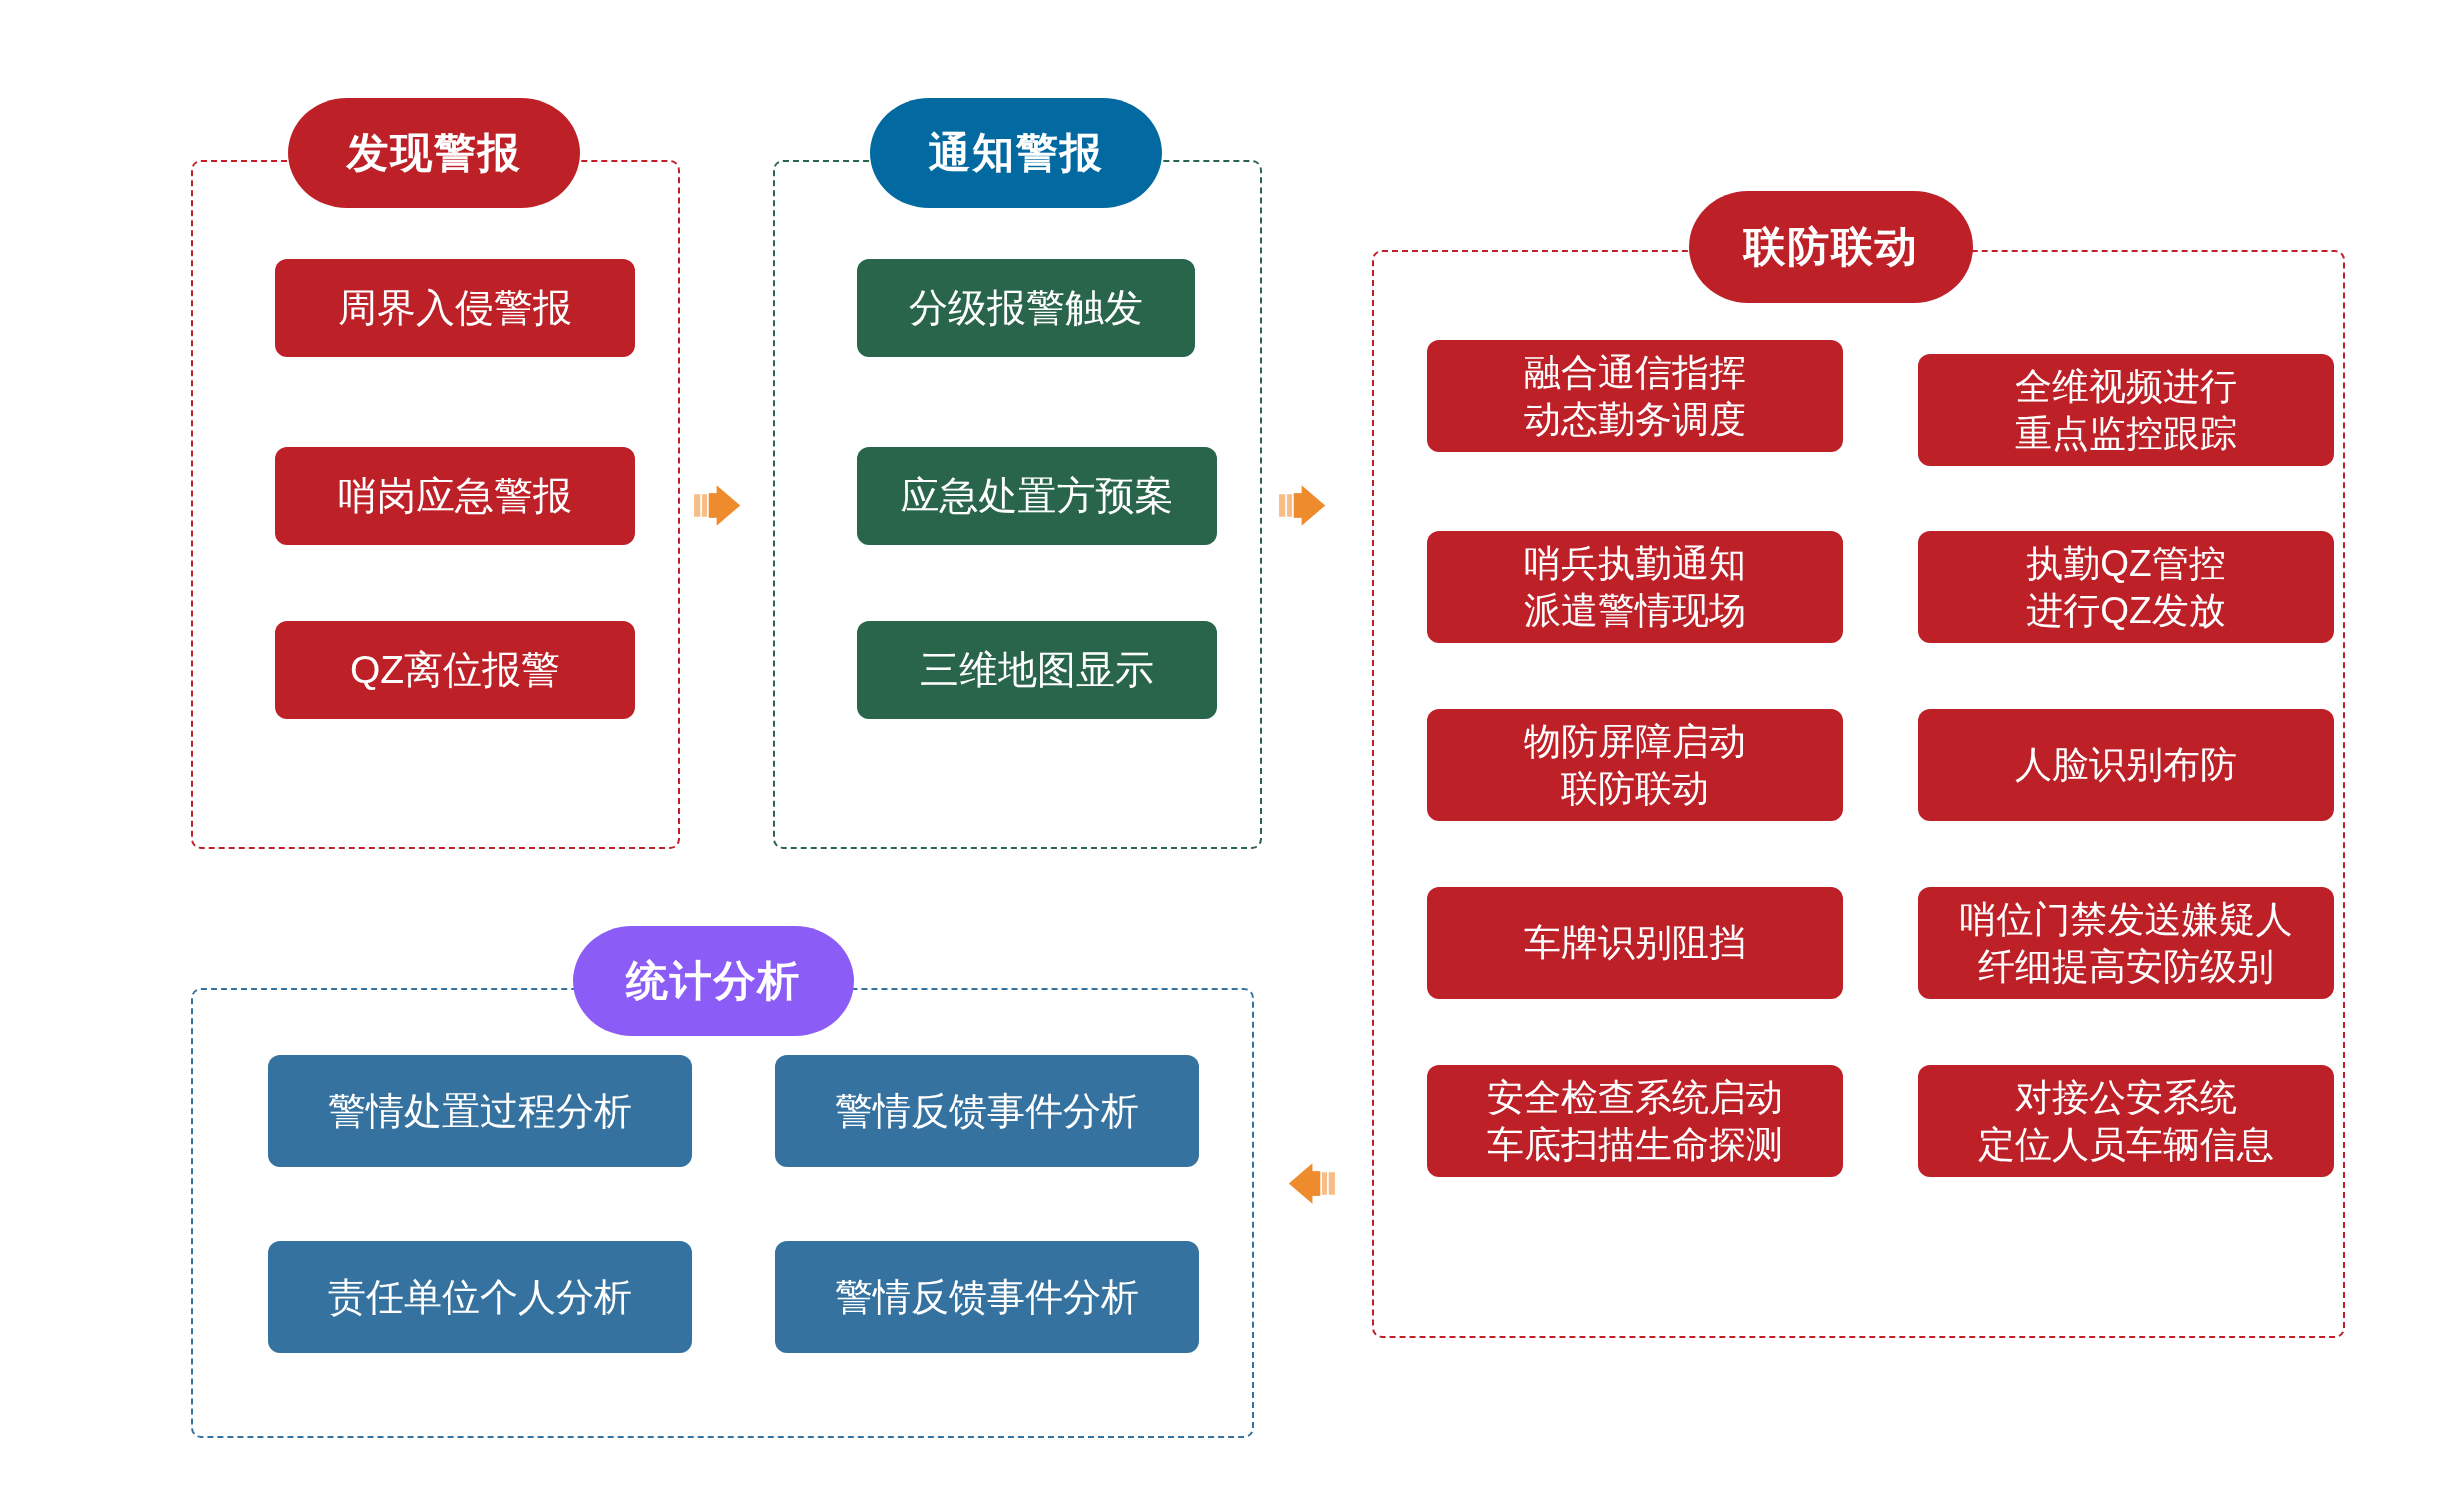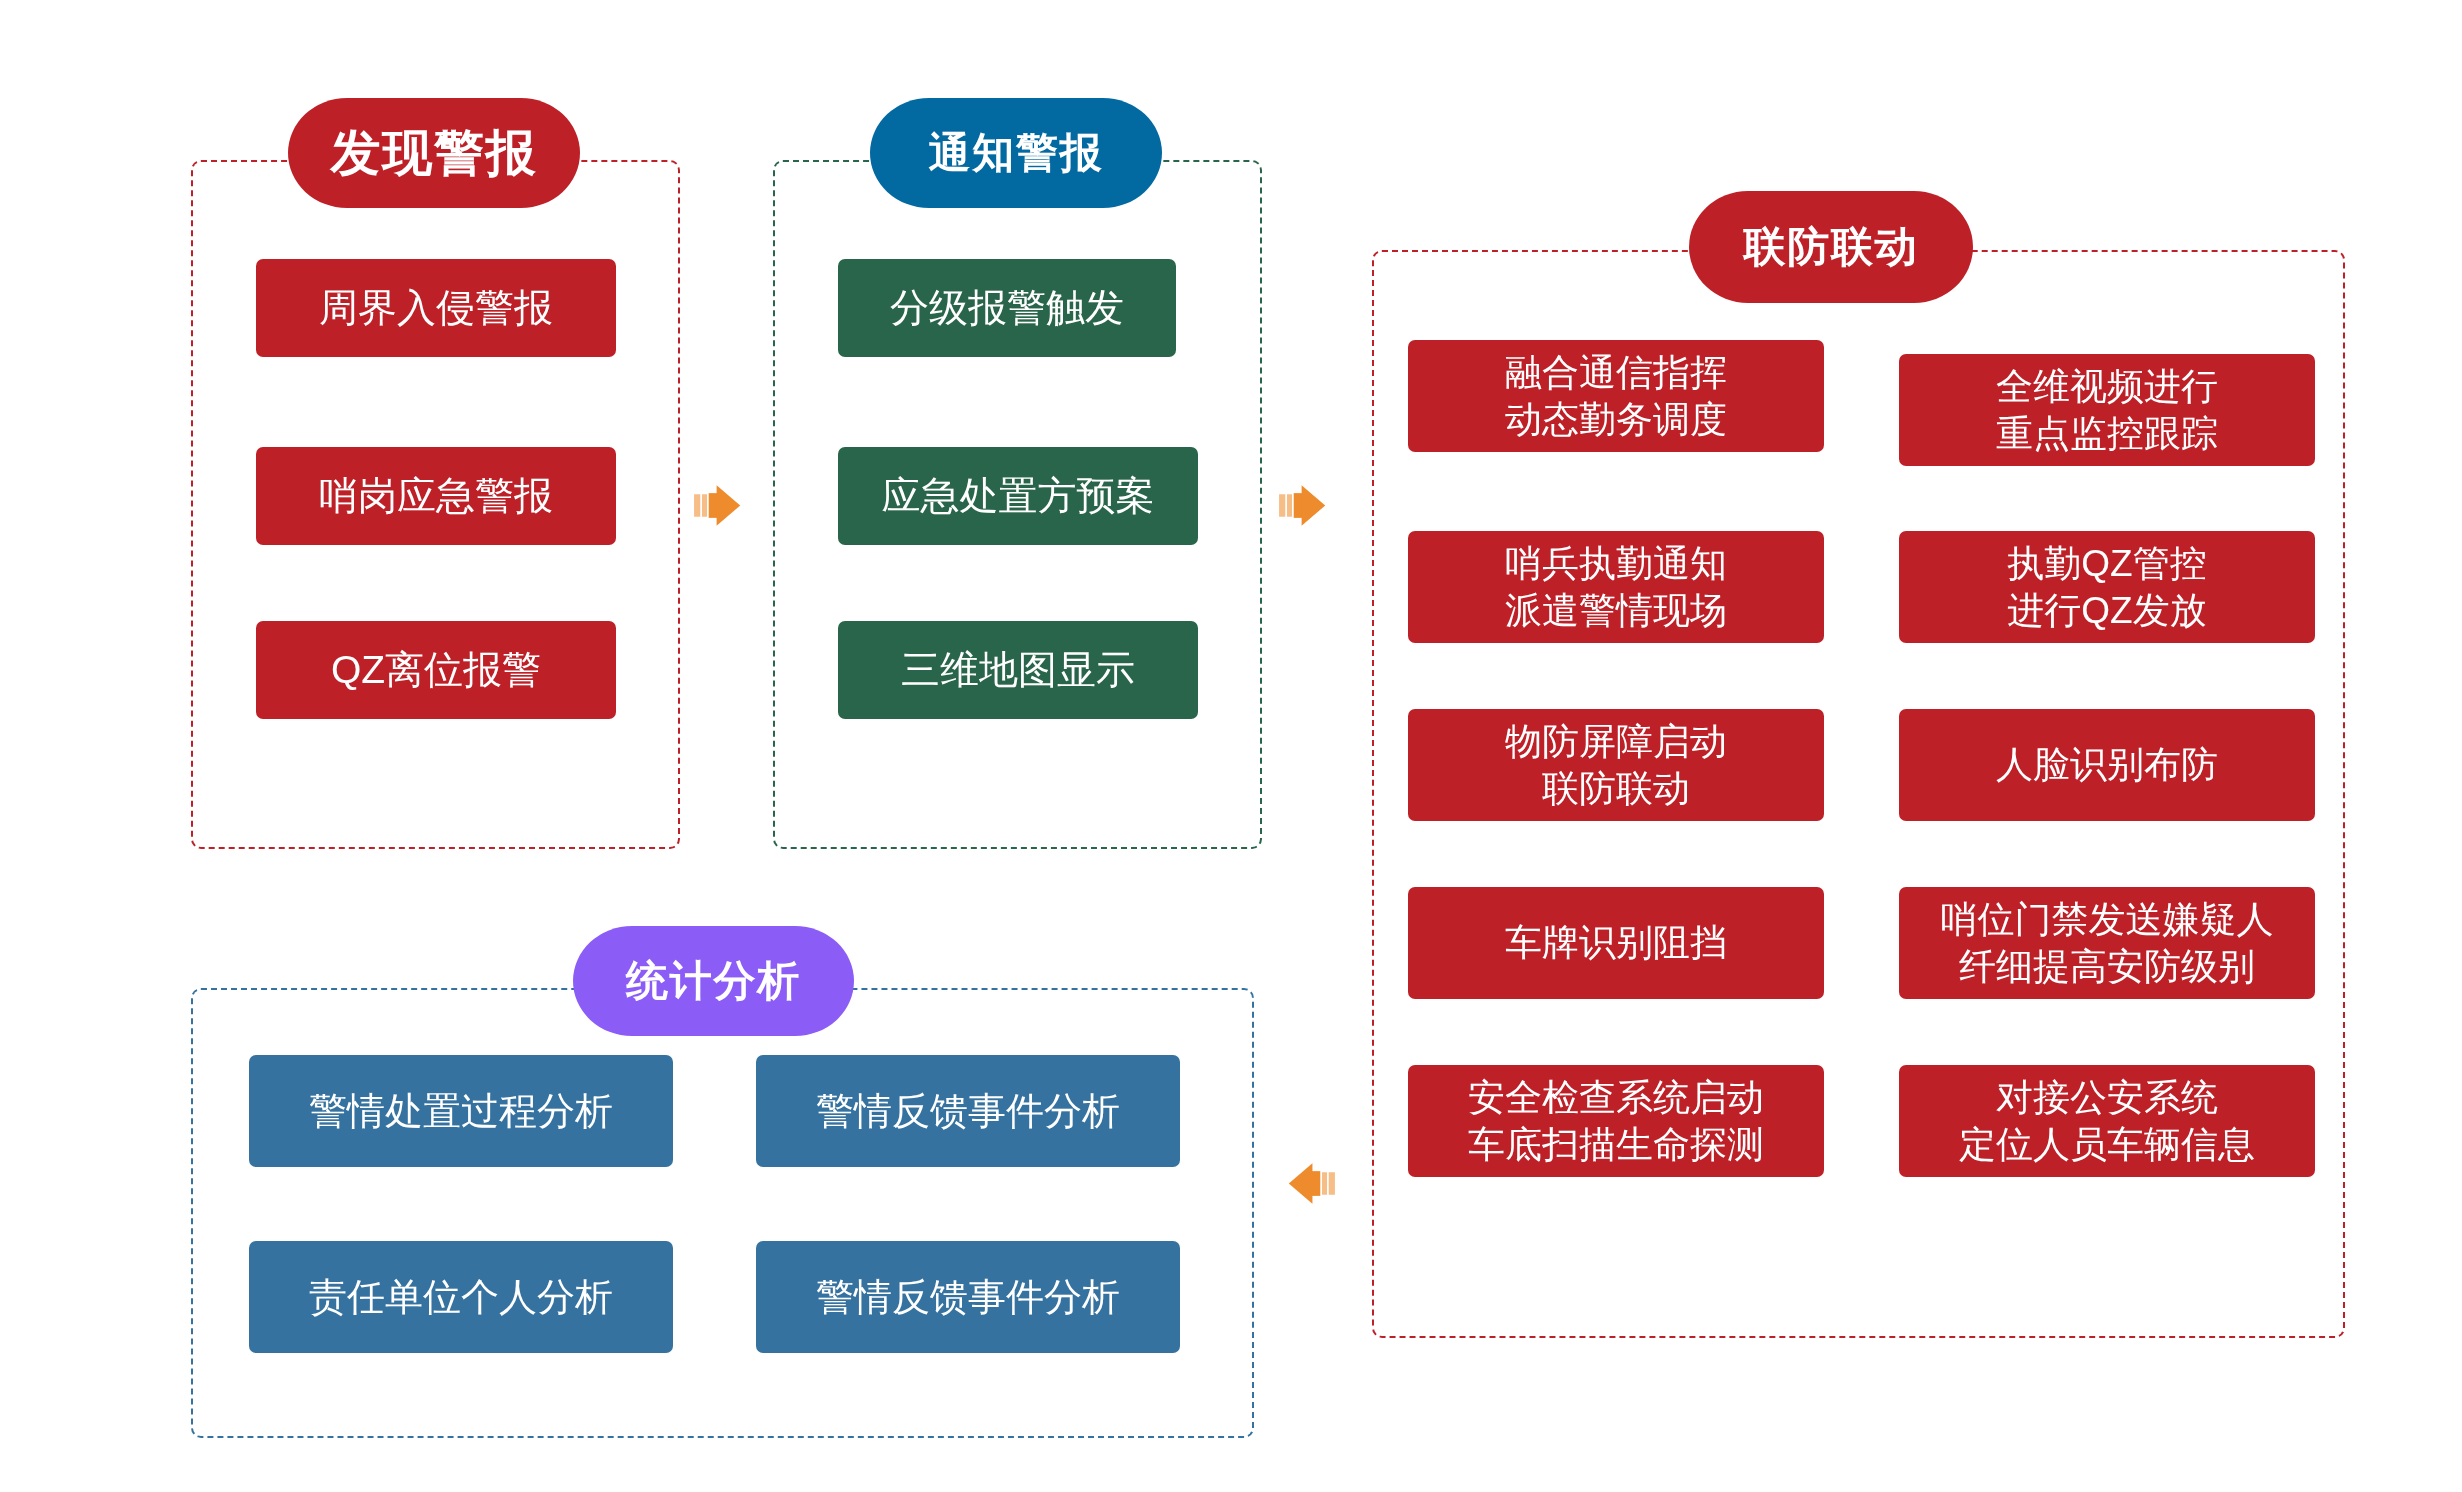--- a/index.html
+++ b/index.html
@@ -46,41 +46,42 @@
 
   
   .box {
     position: absolute;
     display: flex;
     align-items: center;
     justify-content: center;
     text-align: center;
     color: #ffffff;
     box-sizing: border-box;
-    border-radius: 7px;
+    border-radius: 12px;
     line-height: 1.28;
     white-space: pre-line;
     z-index: 3;
+    margin-left: 19px;
   }
   .box.red   { background: #BE2028; }
   .box.green { background: #29654A; }
   .box.blue  { background: #35729F; }
 
   
   .arrow {
     position: absolute;
     z-index: 6;
   }
 </style>
 </head>
 <body>
 
 <div class="panel red" style="left:191px; top:160px; width:489px; height:689px;"></div>
 
-<div class="pill red" style="left:288px; top:98px; width:292px; height:110px; border-radius:59px/55px; font-size:50px;">发现警报</div>
+<div class="pill red" style="left:288px; top:98px; width:292px; height:110px; border-radius:59px/55px; font-size:42px;">发现警报</div>
 
 <div class="box red" style="left:256px; top:259px; width:360px; height:98px; font-size:39px;">周界入侵警报</div>
 <div class="box red" style="left:256px; top:447px; width:360px; height:98px; font-size:39px;">哨岗应急警报</div>
 <div class="box red" style="left:256px; top:621px; width:360px; height:98px; font-size:39px;">QZ离位报警</div>
 
 <svg class="arrow" style="left:694px; top:483px;" width="48" height="45" viewBox="0 0 85 80">
   <rect x="0" y="20" width="11" height="40" fill="#F6BE86"></rect>
   <rect x="14" y="20" width="9" height="40" fill="#F6BE86"></rect>
   <rect x="26" y="18" width="16" height="44" fill="#EE8B2D"></rect>
   <polygon points="40,4 40,76 82,40" fill="#EE8B2D"></polygon>

